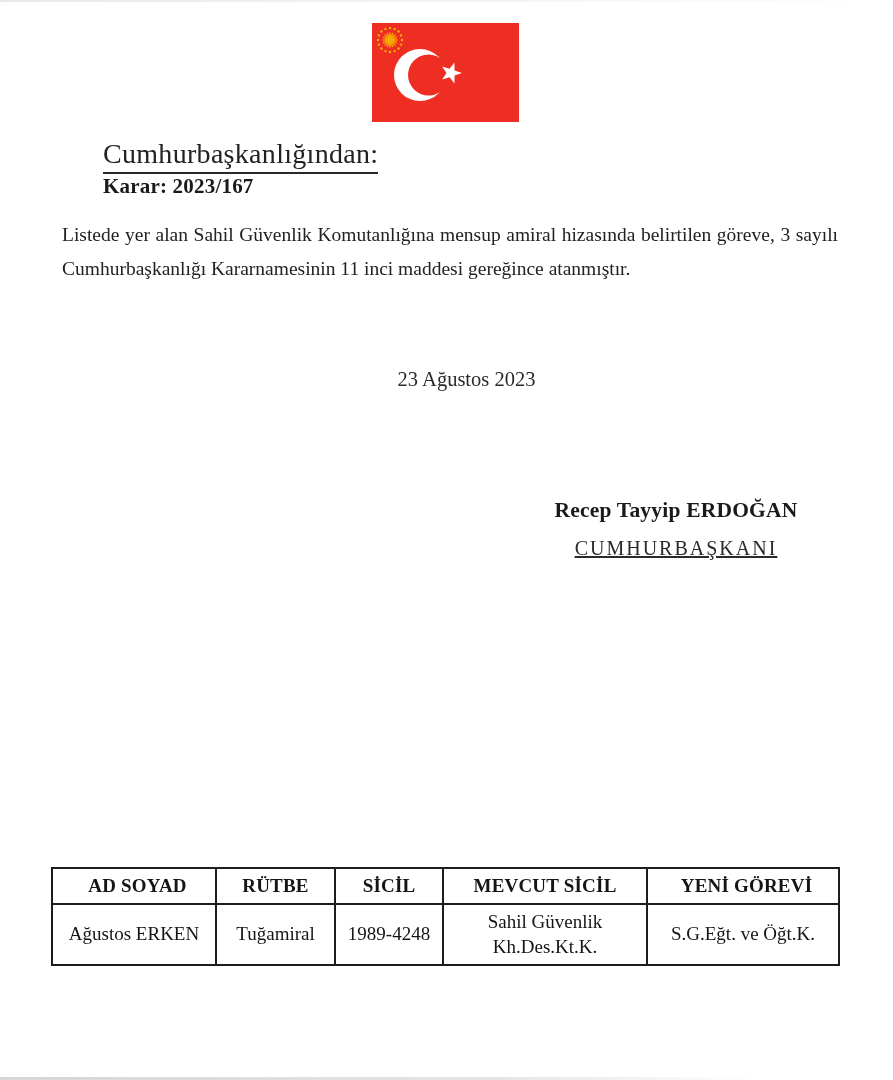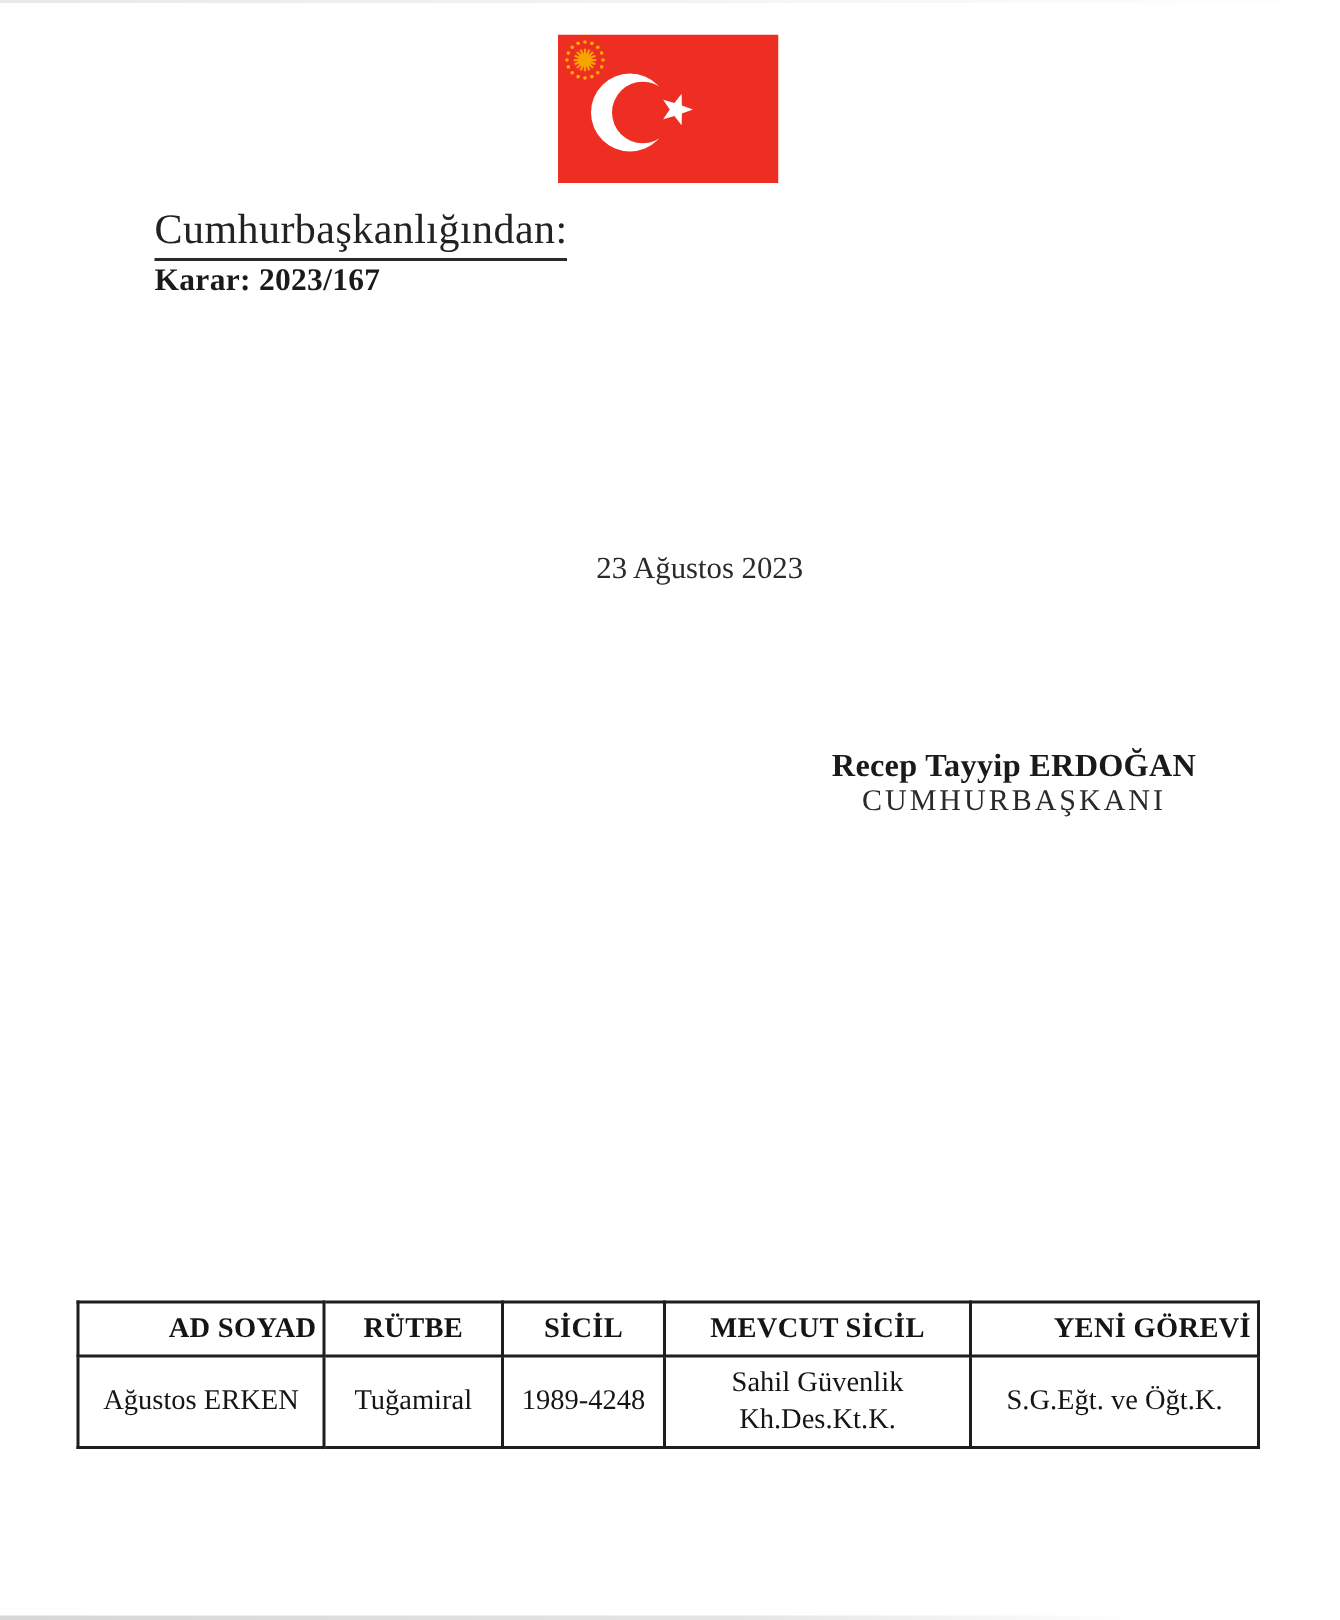--- a/index.html
+++ b/index.html
@@ -76,23 +76,25 @@
     width: 352px;
     text-align: center;
   }
   .signature .sig-name {
     font-size: 21.5px;
     font-weight: bold;
     color: #1a1a1a;
     letter-spacing: .2px;
   }
   .signature .sig-title {
+    margin-top: 14px;
     font-size: 20px;
     letter-spacing: 2px;
     color: #2a2a2a;
+    text-decoration: underline;
   }
 
   table.appointments {
     position: absolute;
     left: 51px; top: 867px;
     width: 787px;
     border-collapse: collapse;
     table-layout: fixed;
     background: #fff;
   }
@@ -104,21 +106,21 @@
     overflow: hidden;
   }
   table.appointments th {
     height: 36px;
     font-size: 19px;
     font-weight: bold;
     text-align: center;
     letter-spacing: .2px;
     padding: 2px 4px;
   }
-  table.appointments th.al { text-align: right; padding-left: 11px; }
+  table.appointments th.al { text-align: center; padding-left: 11px; }
   table.appointments td {
     height: 61px;
     font-size: 19px;
     text-align: center;
     vertical-align: middle;
     line-height: 1.3;
     padding: 2px 8px;
   }
 </style>
 </head>
@@ -167,20 +169,21 @@
         <circle cx="56.5" cy="52" r="20.5" fill="#EE2E23"></circle>
         <polygon fill="#FFFFFF" points="90,50 82.6,52.6 82.4,60.5 77.6,54.3 70.1,56.5 74.5,50 70.1,43.5 77.6,45.7 82.4,39.5 82.6,47.4"></polygon>
       </g>
     </svg>
   </div>
 
   <div class="issuer">Cumhurbaşkanlığından:</div>
 
   <div class="decision">Karar: 2023/167</div>
 
+  <p class="body-text">Listede yer alan Sahil Güvenlik Komutanlığına mensup amiral hizasında belirtilen göreve, 3 sayılı Cumhurbaşkanlığı Kararnamesinin 11 inci maddesi gereğince atanmıştır.</p>
 
   <div class="date-line">23 Ağustos 2023</div>
 
   <div class="signature">
     <div class="sig-name">Recep Tayyip ERDOĞAN</div>
     <div class="sig-title">CUMHURBAŞKANI</div>
   </div>
 
   <table class="appointments">
     <colgroup>

